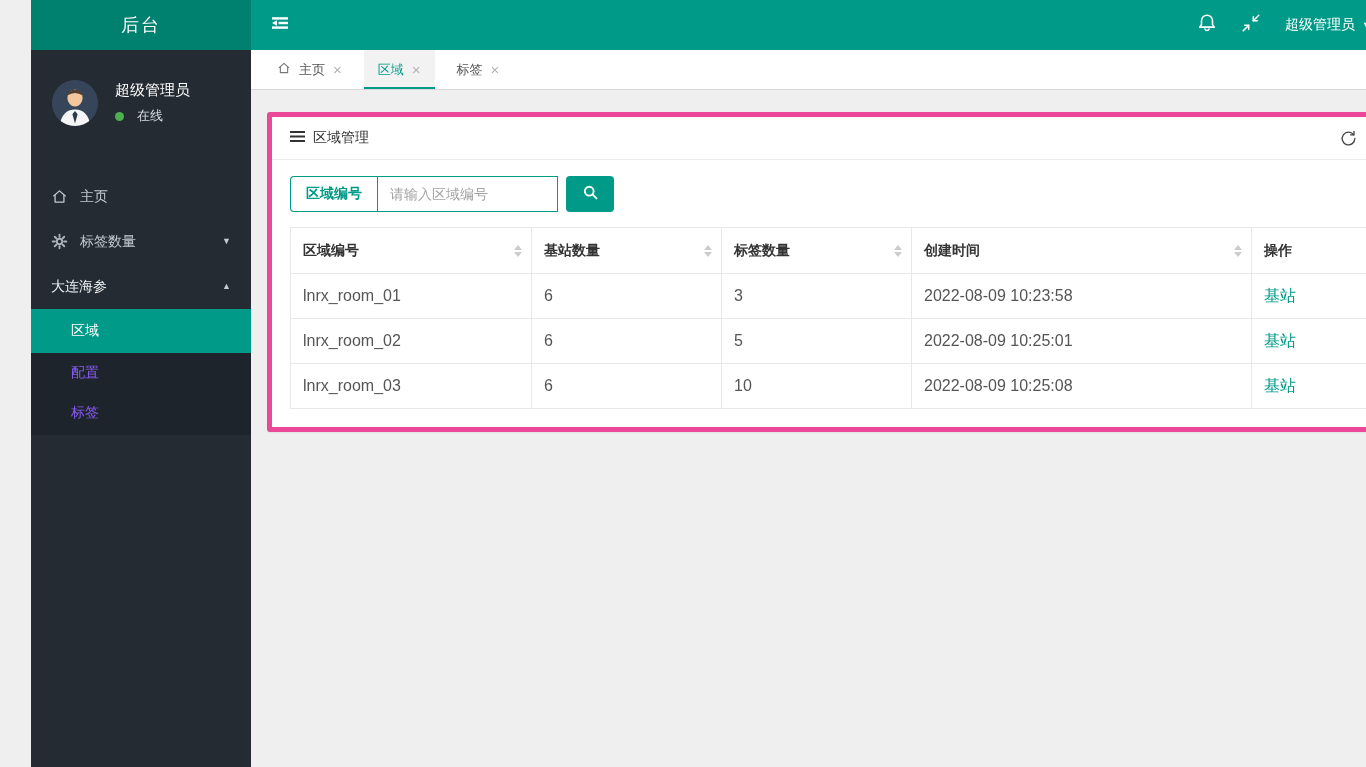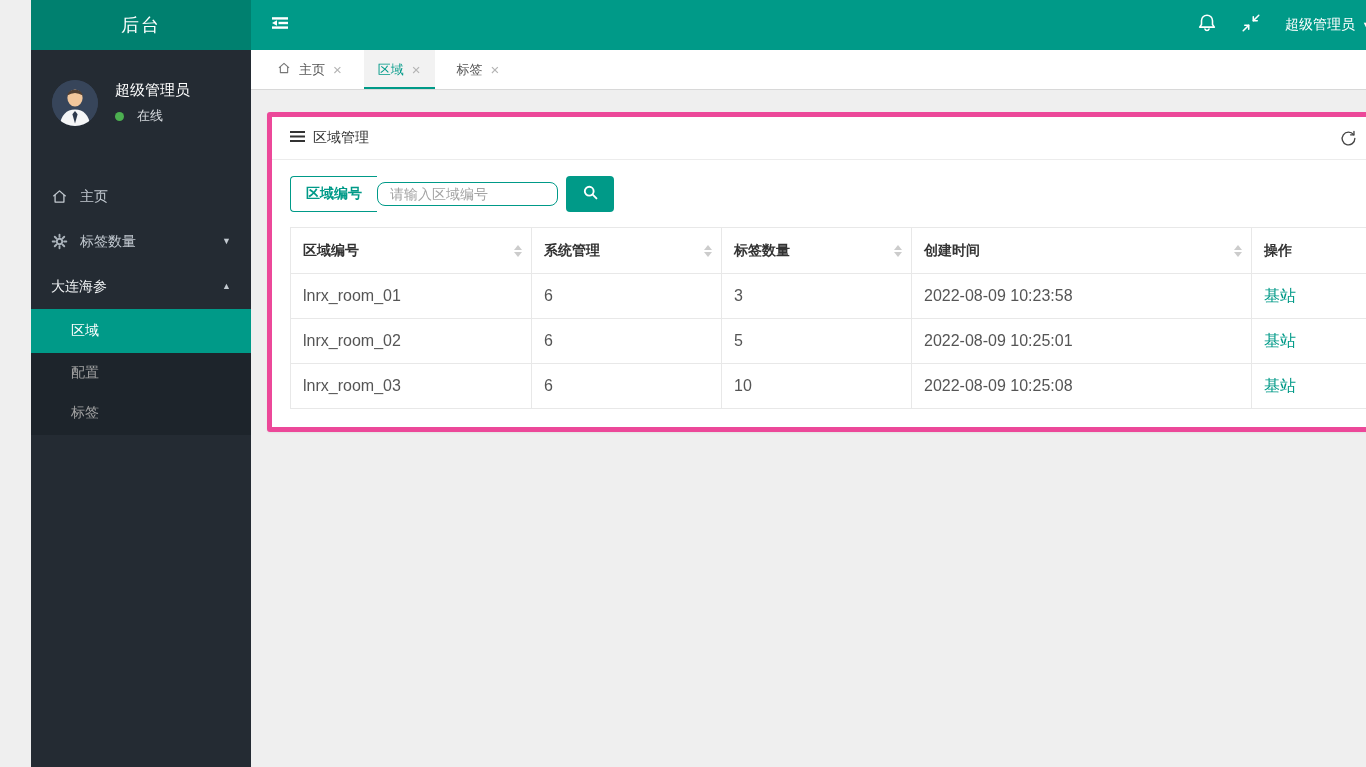--- a/index.html
+++ b/index.html
@@ -24,21 +24,21 @@
   .avatar { width:46px; height:46px; border-radius:50%; overflow:hidden; flex:none; margin-right:17px; background:#37455a; }
   .user-name { color:#fff; font-size:15px; margin-bottom:7px; }
   .user-status { color:#d7dbdf; font-size:13px; display:flex; align-items:center; gap:13px; }
   .status-dot { width:9px; height:9px; border-radius:50%; background:#4caf50; display:inline-block; }
   .menu { margin-top:14px; }
   .menu-item { height:45px; display:flex; align-items:center; padding:0 20px; color:#c3cad1; font-size:14px; cursor:pointer; }
   .menu-item .mi-icon { width:17px; height:17px; margin-right:12px; display:flex; }
   .menu-item .caret-glyph { margin-left:auto; color:#c3cad1; }
   .menu-item.parent-open { color:#eef1f3;gap:16px; }
   .submenu { background:#1d242b; padding-bottom:2px; }
-  .submenu-item { height:40px; display:flex; align-items:center; padding-left:40px; color:#a3a3a3; font-size:14px; cursor:pointer; }
+  .submenu-item { height:40px; display:flex; align-items:center; padding-left:40px; color:#8b5cf6; font-size:14px; cursor:pointer; }
   .submenu-item.active { background:#009a88; color:#fff; height:44px; }
 
   
   .main { flex:1; display:flex; flex-direction:column; min-width:0; background:#efefef; }
   .tabbar { height:40px; background:#fff; border-bottom:1px solid #d8d8d8; display:flex; align-items:stretch; padding-left:12px; flex:none; }
   .tab { display:flex; align-items:center; gap:8px; padding:0 14px; font-size:13px; color:#555; margin-right:8px; cursor:pointer; background:#fff; }
   .tab .close-x { color:#b3b3b3; font-size:15px; line-height:1; cursor:pointer; }
   .tab.active { background:#f2f2f2; color:#009a88; box-shadow:inset 0 -2px 0 #009a88; }
 
   .content { flex:1; padding:22px 16px; overflow:hidden; }
@@ -46,21 +46,21 @@
   
   .panel { background:#fff; border:5px solid #ec4899; border-radius:3px; box-shadow:0 1px 2px rgba(0,0,0,.05); }
   .panel-header { height:43px; display:flex; align-items:center; padding:0 18px; border-bottom:1px solid #ececec; }
   .panel-title { font-size:14px; color:#333; margin-left:8px; }
   .panel-refresh { margin-left:auto; display:flex; cursor:pointer; }
   .panel-body { padding:16px 18px 18px; }
 
   
   .search-row { display:flex; align-items:center; margin-bottom:15px; }
   .ig-addon { height:36px; display:flex; align-items:center; padding:0 15px; border:1px solid #009a88; border-right:none; border-radius:4px 0 0 4px; color:#009a88; font-size:14px; font-weight:bold; background:#fff; }
-  .ig-input { height:24px; width:181px; border:1px solid #009a88; padding:0 12px; font-size:14px; color:#333; outline:none; border-radius:8px; font-family:inherit; }
+  .ig-input { height:36px; width:181px; border:1px solid #009a88; padding:0 12px; font-size:14px; color:#333; outline:none; border-radius:0; font-family:inherit; }
   .ig-input::placeholder { color:#a3a3a3; }
   .search-btn { width:48px; height:36px; margin-left:8px; background:#009a88; border:none; border-radius:4px; display:flex; align-items:center; justify-content:center; cursor:pointer; }
 
   
   table.grid { width:100%; border-collapse:collapse; table-layout:fixed; }
   .grid th, .grid td { border:1px solid #e8e8e8; padding:0 12px; text-align:left; }
   .grid th { height:46px; font-size:14px; color:#333; font-weight:bold; position:relative; }
   .grid td { height:45px; font-size:16px; color:#555; }
   .sort { position:absolute; right:9px; top:50%; transform:translateY(-50%); display:flex; flex-direction:column; gap:2px; cursor:pointer; }
   .sort .tri-up { width:0; height:0; border-left:4px solid transparent; border-right:4px solid transparent; border-bottom:5px solid #ccc; }
@@ -253,21 +253,21 @@
               <thead>
                 <tr>
                   <th>
                     <span>区域编号</span>
                     <span class="sort">
                         <i class="tri-up"></i>
                         <i class="tri-down"></i>
                       </span>
                   </th>
                   <th>
-                    <span>系统管理</span>
+                    <span>基站数量</span>
                     <span class="sort">
                         <i class="tri-up"></i>
                         <i class="tri-down"></i>
                       </span>
                   </th>
                   <th>
                     <span>标签数量</span>
                     <span class="sort">
                         <i class="tri-up"></i>
                         <i class="tri-down"></i>

